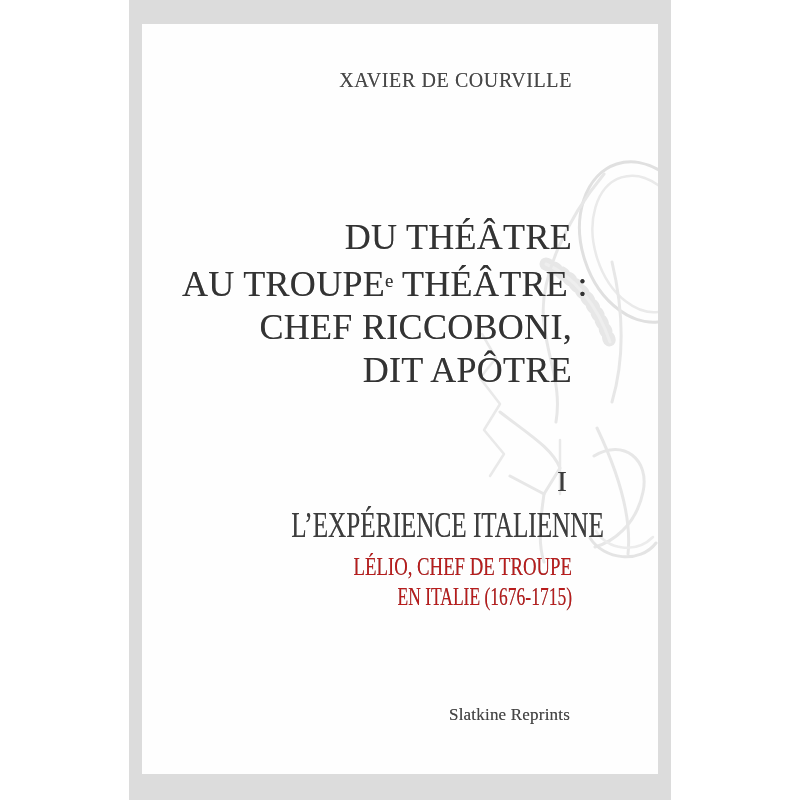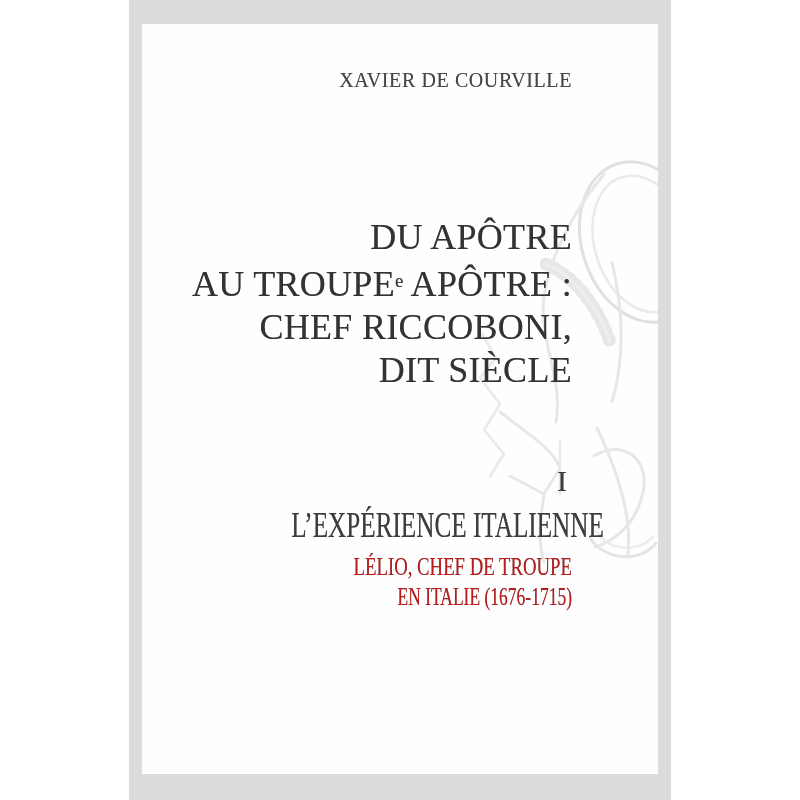--- a/index.html
+++ b/index.html
@@ -89,30 +89,31 @@
         <path d="M452,432 C482,414 508,436 501,468 C494,502 470,518 453,523" stroke="#e7e7e7" stroke-width="3"></path>
 
         <path d="M448,514 C462,536 498,540 514,519" stroke="#e4e4e4" stroke-width="3"></path>
         <path d="M454,507 C466,526 494,530 511,513" stroke="#ececec" stroke-width="2.5"></path>
       </g>
     </svg>
 
     <div class="textblock author t-soft">XAVIER DE COURVILLE</div>
 
     <h1 class="textblock title t-soft">
-      <span class="tline">DU APÔTRE</span>
-      <span class="tline"><span>AU TROUPE</span><sup>e</sup><span> APÔTRE :</span></span>
+      <span class="tline">DU THÉÂTRE</span>
+      <span class="tline"><span>AU TROUPE</span><sup>e</sup><span> THÉÂTRE :</span></span>
       <span class="tline">CHEF RICCOBONI,</span>
-      <span class="tline">DIT SIÈCLE</span>
+      <span class="tline">DIT APÔTRE</span>
     </h1>
 
     <div class="textblock part-num t-soft">I</div>
 
     <div class="textblock subtitle1 t-soft">L’EXPÉRIENCE ITALIENNE</div>
 
     <div class="textblock subtitle2 t-soft">
       <span class="sline">LÉLIO, CHEF DE TROUPE</span>
       <span class="sline">EN ITALIE (1676-1715)</span>
     </div>
 
+    <div class="textblock publisher t-soft">Slatkine Reprints</div>
 
   </div>
 </div>
 
 </body></html>

